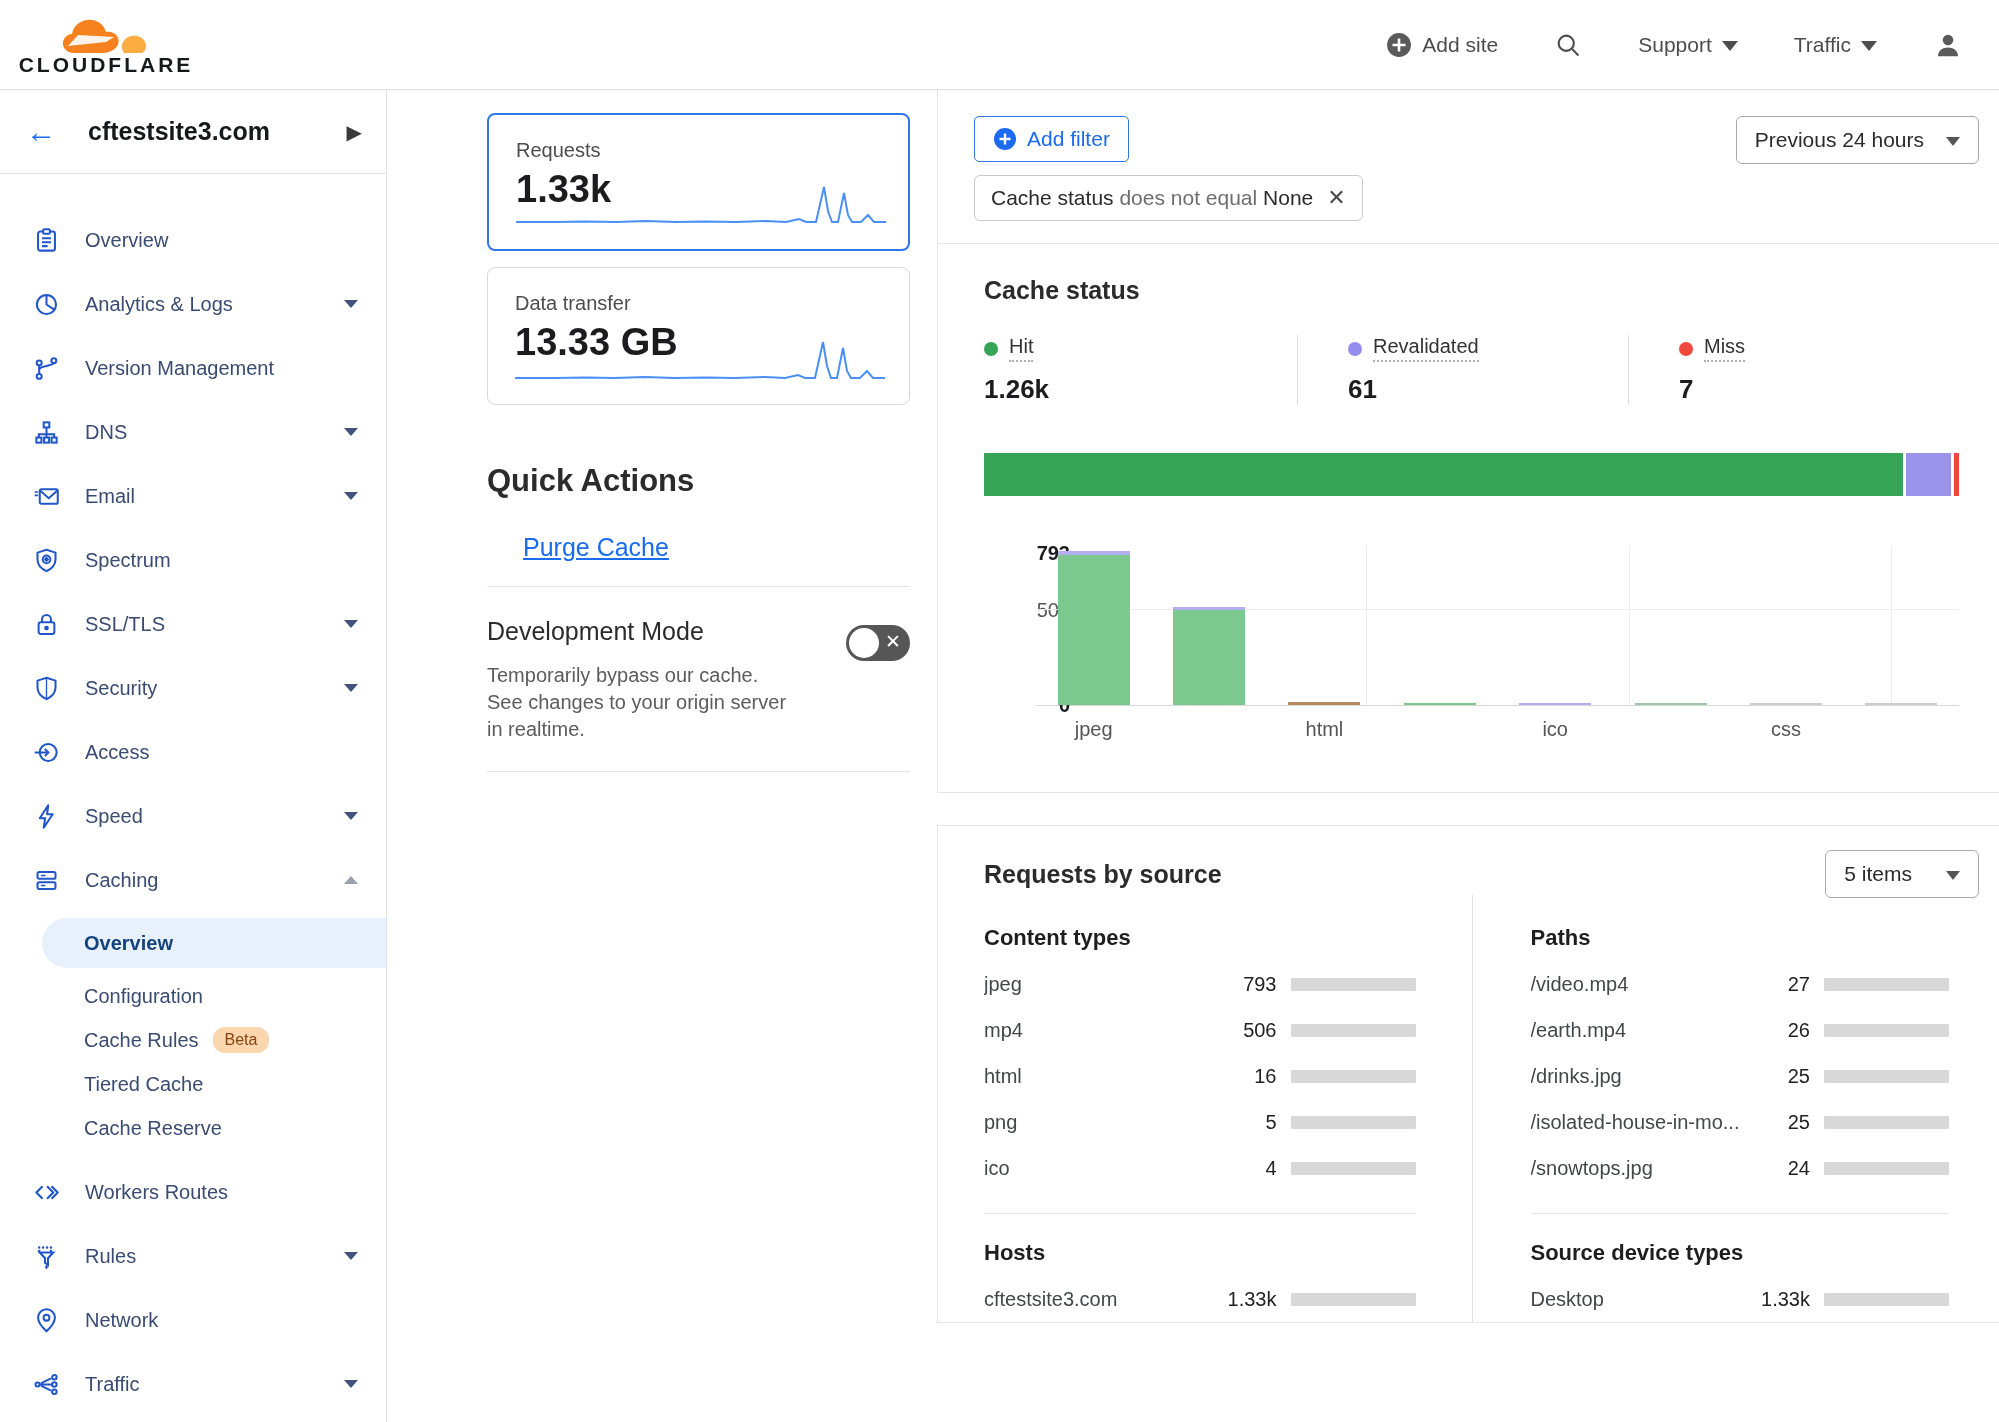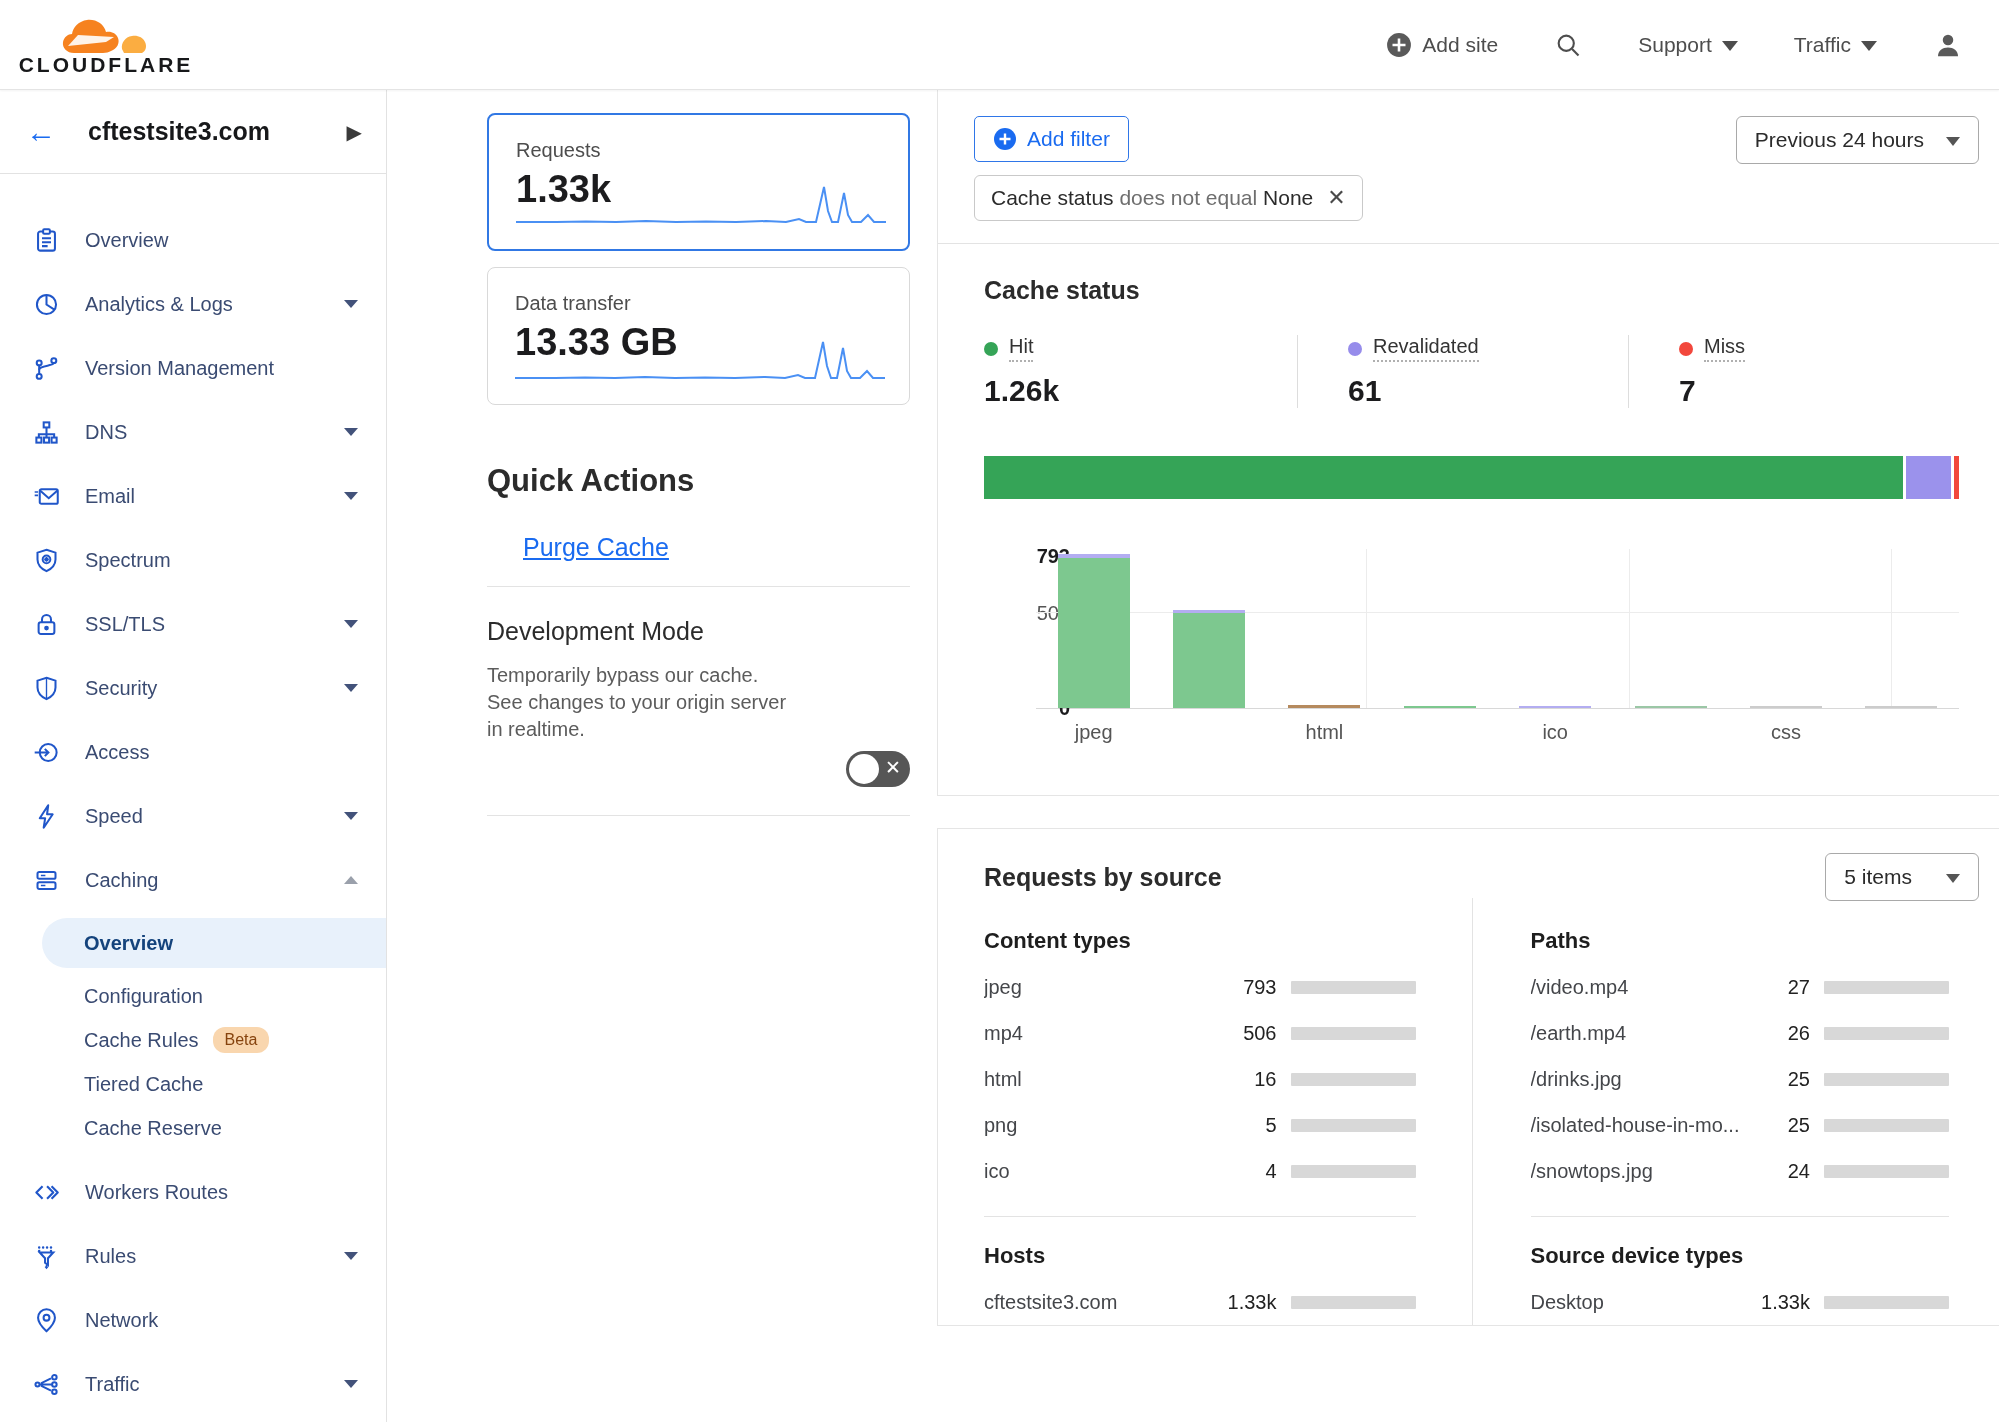--- a/index.html
+++ b/index.html
@@ -42,21 +42,21 @@
   
   .card { width:423px; height:138px; border:1px solid #d9d9d9; border-radius:8px; position:relative; padding:24px 27px; cursor:pointer; background:#fff; }
   .card.selected { border:2px solid #3178e4; }
   .card + .card { margin-top:16px; }
   .card-label { font-size:20px; color:#4d4d4d; }
   .card-value { font-size:38px; font-weight:bold; color:#1c1c1e; margin-top:6px; }
   .spark { position:absolute; left:27px; right:27px; bottom:20px; height:48px; }
   .qa-title { margin-top:58px; font-size:31px; font-weight:bold; color:#2b2b2b; }
   .purge-link { display:inline-block; margin-top:34px; font-size:25px; color:#1a6bf0; text-decoration:underline; cursor:pointer;margin-left:36px; }
   .mid-divider { border:none; border-top:1px solid #e3e3e3; width:423px; margin-top:24px; }
-  .devmode { width:423px; padding:30px 0 28px 0; display:flex;flex-direction:column; }
+  .devmode { width:423px; padding:30px 0 28px 0; display:flex; }
   .devmode-text { width:300px; }
   .devmode-title { font-size:25px; color:#2b2b2b; }
   .devmode-desc { margin-top:16px; font-size:20px; line-height:27px; color:#5c5c5c; }
   .toggle { margin-left:auto; margin-top:8px; width:64px; height:36px; background:#565656; border-radius:18px; position:relative; cursor:pointer; flex-shrink:0; }
   .toggle .knob { position:absolute; left:3px; top:3px; width:30px; height:30px; border-radius:50%; background:#fff; }
   .toggle .x { position:absolute; right:9px; top:5px; color:#fff; font-size:19px; }
 
   
   .panel { border:1px solid #e5e5e5; background:#fff; }
   .panel.first { border-top:none; }
@@ -70,21 +70,21 @@
   .panel-divider { border:none; border-top:1px solid #e3e3e3; }
 
   .cache-section { padding:32px 46px 42px 46px; }
   .section-title { font-size:25px; font-weight:600; color:#2b2b2b; }
   .stats-row { display:flex; margin-top:30px; }
   .stat-col { width:313px; }
   .stat-col + .stat-col { border-left:1px solid #ddd; padding-left:50px; width:331px; }
   .stat-head { display:flex; align-items:center; gap:11px; }
   .dot { width:14px; height:14px; border-radius:50%; }
   .stat-label { font-size:20px; color:#333; border-bottom:2px dotted #b0b0b0; padding-bottom:2px; cursor:pointer; }
-  .stat-value { font-size:30px; font-weight:bold; color:#1c1c1e; margin-top:12px; }
+  .stat-value { font-size:26px; font-weight:bold; color:#1c1c1e; margin-top:12px; }
   .stacked-bar { margin-top:48px; height:43px; display:flex; gap:3px; }
   .stacked-bar .seg { height:100%; }
 
   .chart { margin-top:56px; position:relative; padding-left:52px; height:198px; }
   .plot { position:relative; height:154px; border-bottom:1px solid #d8d8d8; }
   .gridline-h { position:absolute; left:0; right:0; top:57px; border-top:1px solid #ececec; }
   .gridline-v { position:absolute; top:-6px; bottom:0; border-left:1px solid #ececec; }
   .ylab { position:absolute; right:calc(100% - 44px); font-size:20px; text-align:right; width:44px; padding-right:10px; }
   .ylab.b { font-weight:bold; color:#1c1c1e; }
   .ylab.g { color:#555; }

